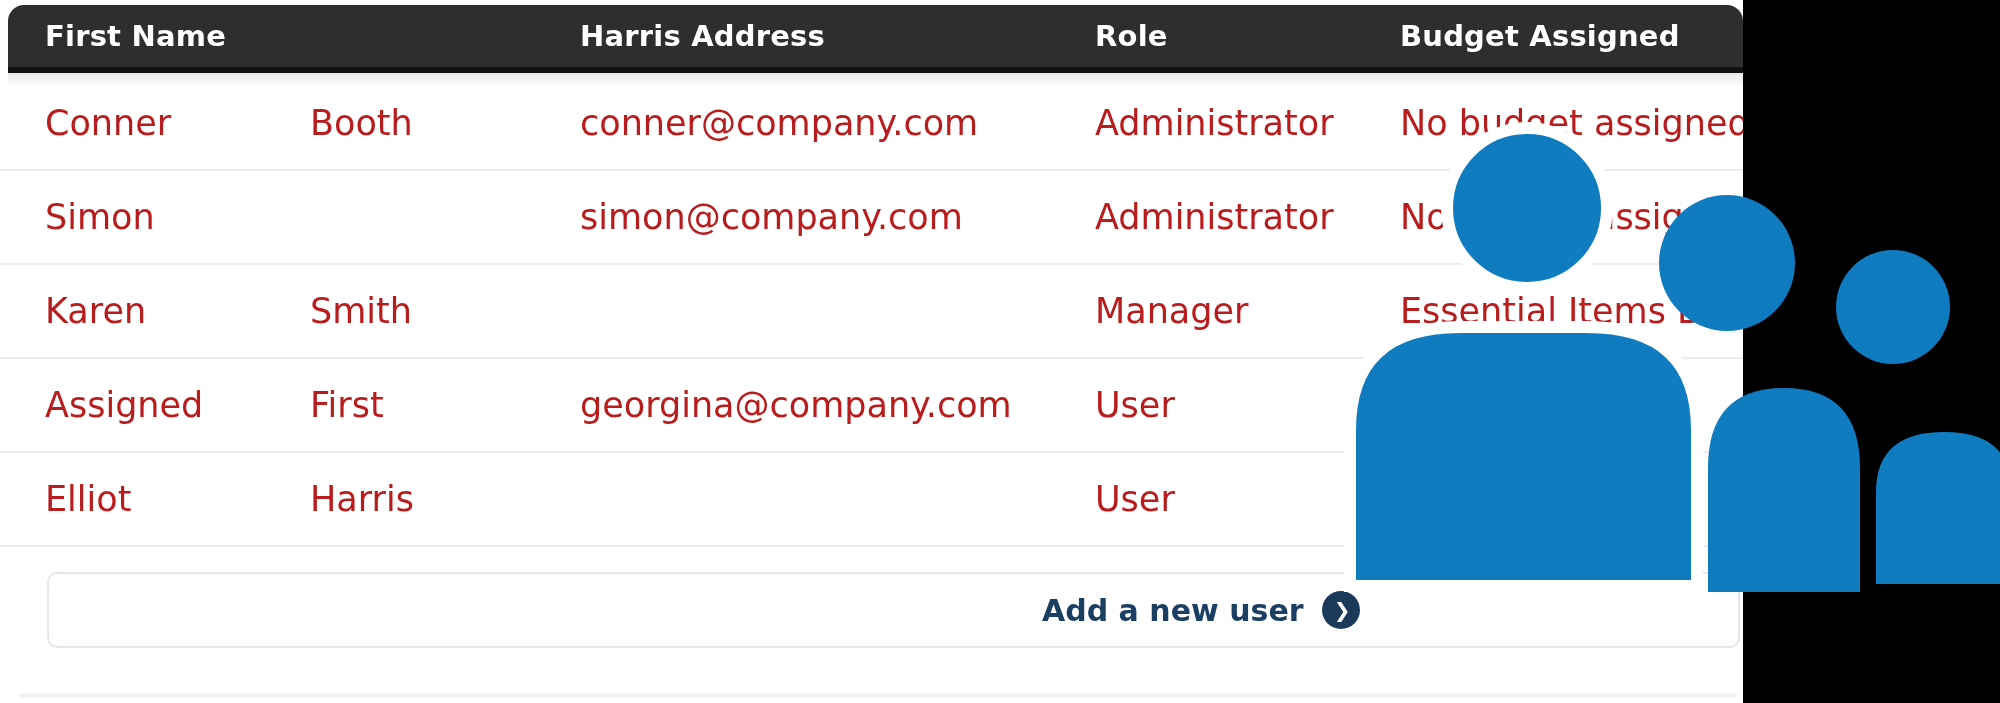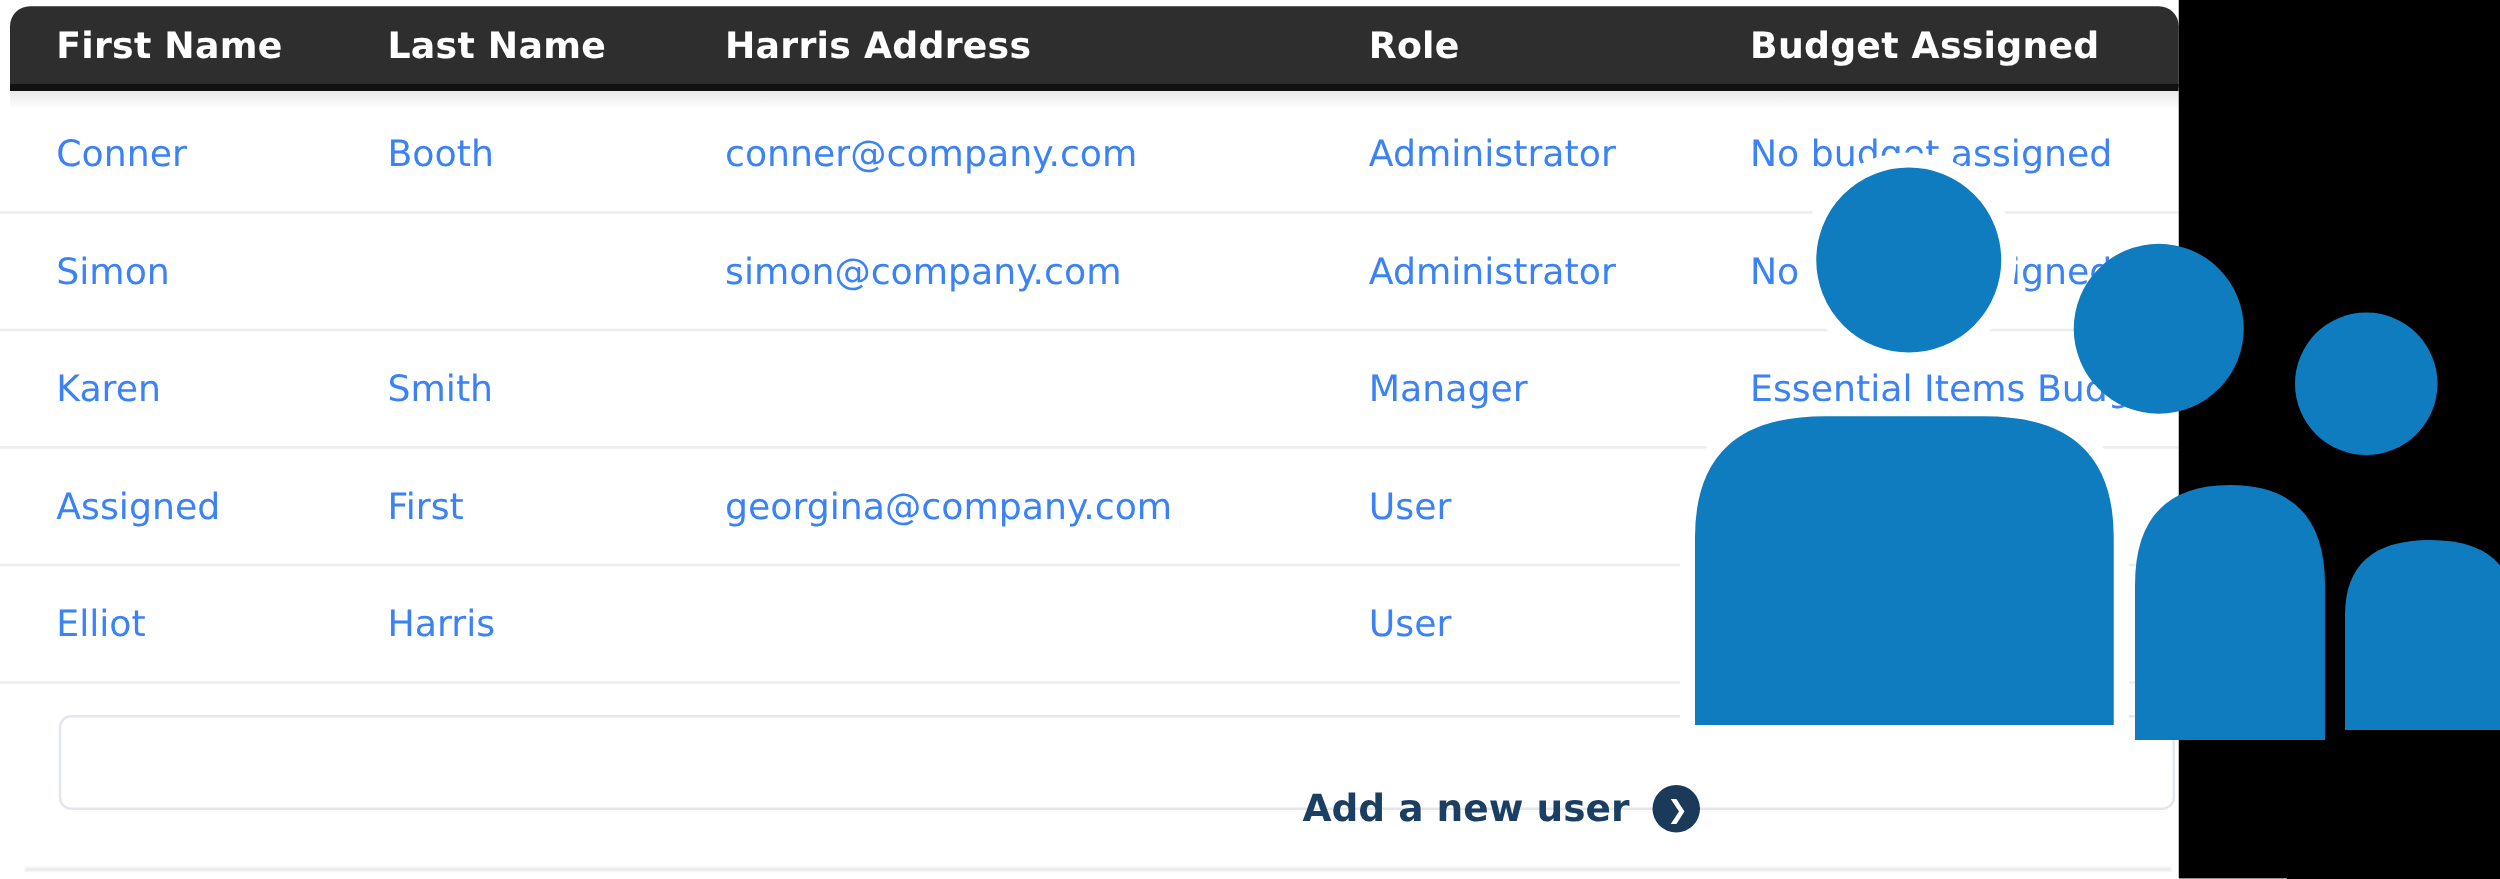--- a/index.html
+++ b/index.html
@@ -21,32 +21,32 @@
   }
   .hc1{left:37px}.hc2{left:302px}.hc3{left:572px}.hc4{left:1087px}.hc5{left:1392px}
   .header-shadow{
     position:absolute;left:8px;top:73px;width:1735px;height:14px;
     background:linear-gradient(#e9e9e9,rgba(255,255,255,0));
   }
   .rows{position:absolute;left:0;top:77px;width:1743px;}
   .row{position:relative;height:92px;border-bottom:2px solid #ededed;background:transparent;}
   .cell{
     position:absolute;top:0;height:100%;display:flex;align-items:center;
-    font-size:29px;color:#3b82f6;white-space:nowrap;
+    font-size:35px;color:#b91c1c;white-space:nowrap;
   }
   .c1{left:45px}.c2{left:310px}.c3{left:580px}.c4{left:1095px}.c5{left:1400px}
   
   .add-bar{
     position:absolute;left:47px;top:572px;width:1693px;height:76px;
     background:#ffffff;border:2px solid #e3e6ea;border-radius:10px;box-sizing:border-box;
   }
   .add-label{
     position:absolute;left:993px;top:0;height:100%;
     display:flex;align-items:center;gap:18px;
-    color:#1b3f63;font-size:30px;font-weight:bold;white-space:nowrap;cursor:pointer;margin-top:37px;
+    color:#1b3f63;font-size:30px;font-weight:bold;white-space:nowrap;cursor:pointer;
   }
   .arrow-circle{
     width:38px;height:38px;border-radius:50%;background:#1b3a5a;
     display:flex;align-items:center;justify-content:center;
     color:#ffffff;font-size:20px;font-weight:bold;line-height:1;padding-left:3px;box-sizing:border-box;
   }
   .card-bottom-shadow{
     position:absolute;left:20px;top:694px;width:1717px;height:3px;
     background:#e6e8ea;filter:blur(1px);
   }
@@ -57,21 +57,20 @@
 </style>
 </head>
 <body>
 
 <div class="stage">
 
   <div class="card">
 
     <div class="table-header">
       <span class="hcell hc1">First Name</span>
-      <span class="hcell hc2">Last Name</span>
       <span class="hcell hc3">Harris Address</span>
       <span class="hcell hc4">Role</span>
       <span class="hcell hc5">Budget Assigned</span>
     </div>
     <div class="header-shadow"></div>
 
     <div class="rows">
 
       <div class="row">
         <span class="cell c1">Conner</span>

